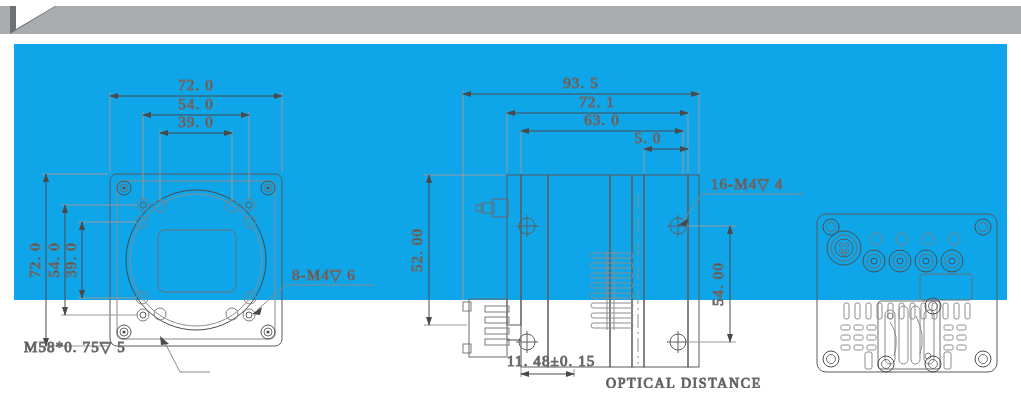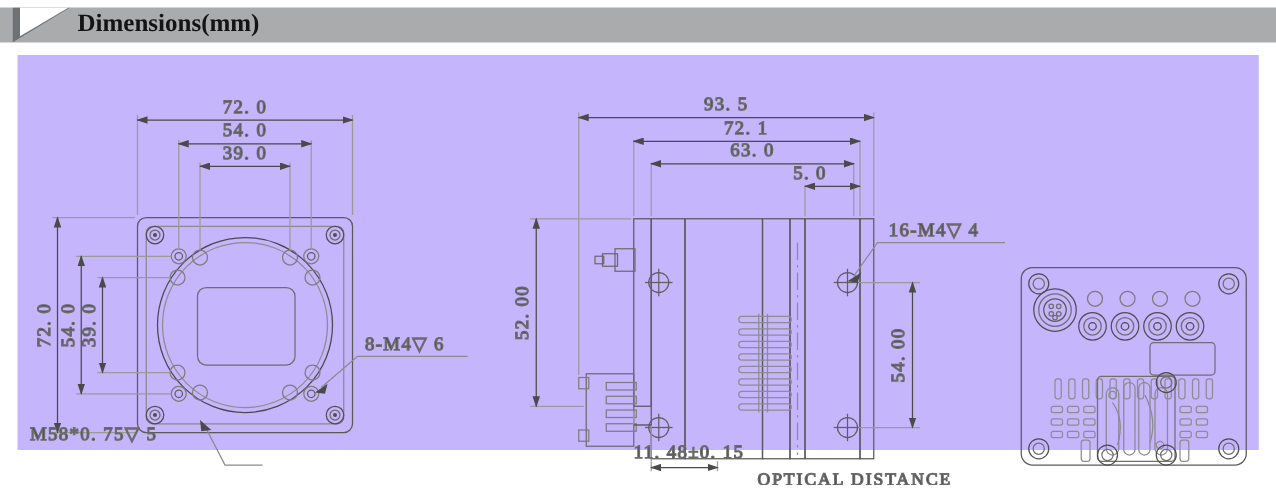--- a/index.html
+++ b/index.html
@@ -40,22 +40,22 @@
     position: absolute; left: 62px; top: 6px;
     height: 28px; line-height: 27px;
     font-size: 20px; font-weight: bold;
     color: #141414;
     letter-spacing: 0px;
     white-space: nowrap;
   }
   
   #panel {
     position: absolute; left: 14px; top: 44px;
-    width: 993px; height: 316px;
-    background: #c4b5fd;
+    width: 993px; height: 256px;
+    background: #0ea5e9;
   }
   #svg-root { position: absolute; left: 0; top: 0; }
   .dim-txt {
     font-family: "Liberation Serif", serif;
     font-size: 15px;
     fill: #3b3b3b;
     letter-spacing: 1.1px;
   }
   .opt-txt {
     font-family: "Liberation Serif", serif;
@@ -67,21 +67,20 @@
 </head>
 <body>
 
 <div id="page">
 
   <div id="header-bar"></div>
   <div id="header-corner">
     <div class="tri-dark"></div>
     <div class="tri-white"></div>
   </div>
-  <div id="header-title">Dimensions(mm)</div>
 
   <div id="panel">
 
   <svg id="svg-root" width="993" height="344" viewBox="0 0 993 344">
     <defs>
       <marker id="ar" markerWidth="9" markerHeight="8" refX="8" refY="3" orient="auto" markerUnits="userSpaceOnUse">
         <path d="M0,0 L9,3 L0,6 z" fill="#4a4a4a"></path>
       </marker>
       <marker id="arb" markerWidth="9" markerHeight="8" refX="1" refY="3" orient="auto" markerUnits="userSpaceOnUse">
         <path d="M9,0 L0,3 L9,6 z" fill="#4a4a4a"></path>

